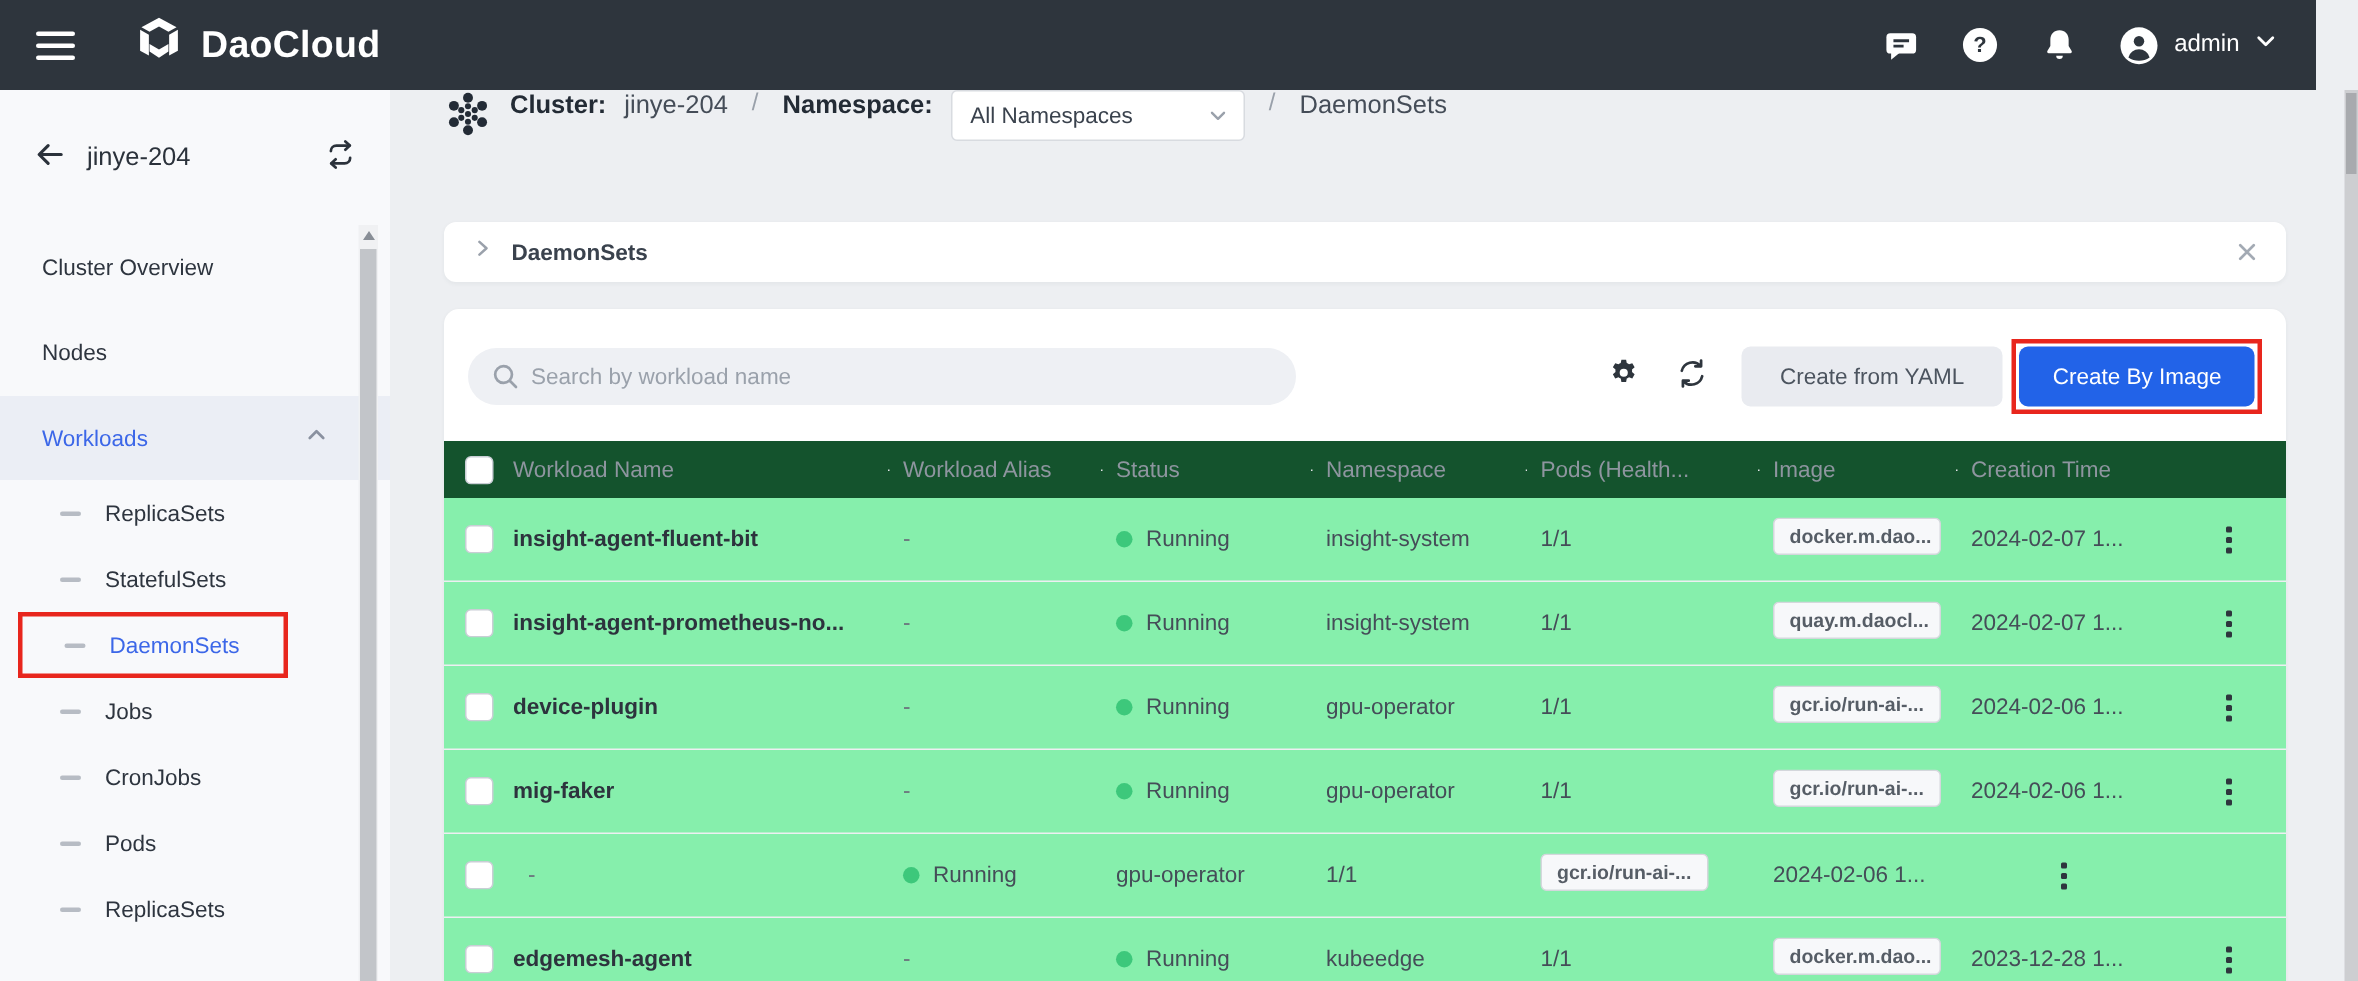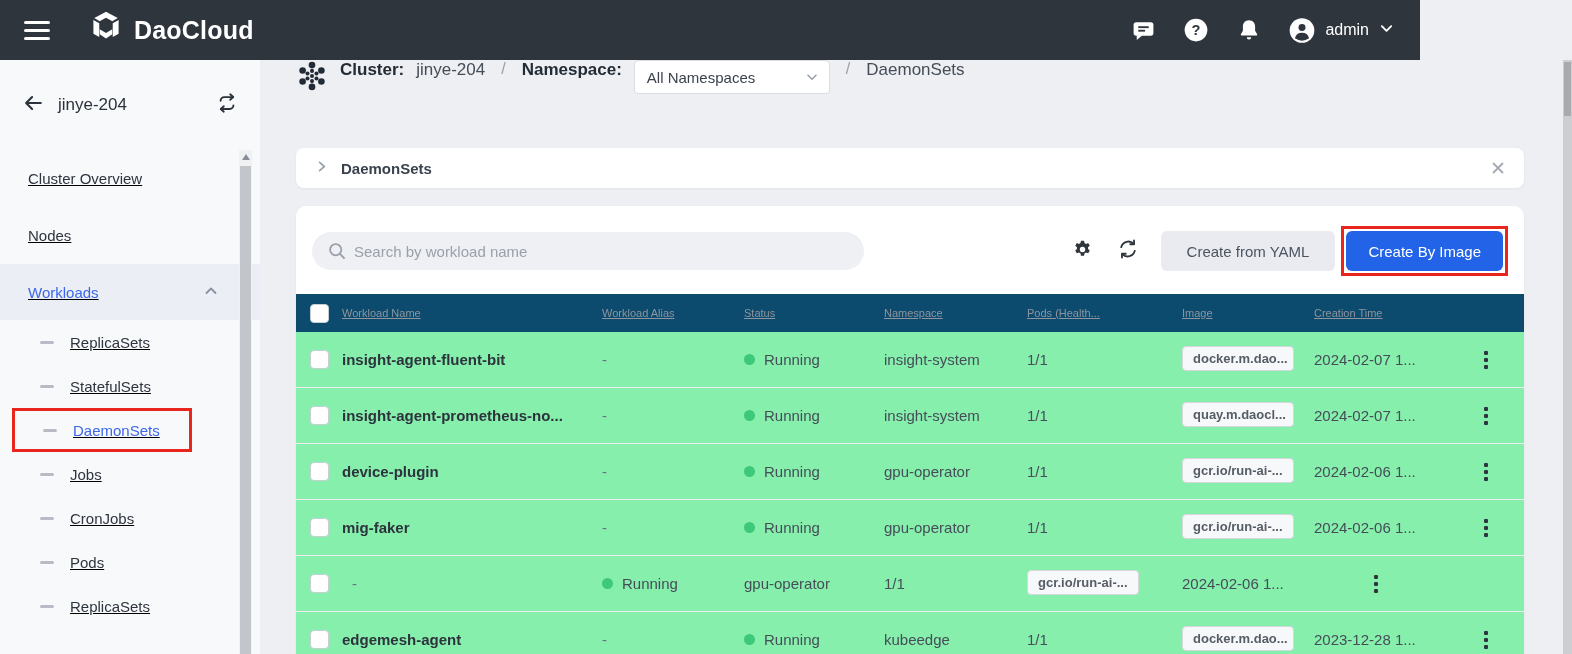--- a/index.html
+++ b/index.html
@@ -1,35 +1,35 @@
 <!DOCTYPE html>
 <html><head>
 <meta charset="utf-8">
 <style>
   * { margin:0; padding:0; box-sizing:border-box; }
   html,body { width:1572px; height:654px; overflow:hidden; }
   body { font-family:"Liberation Sans", sans-serif; background:#edeff2; position:relative; }
 
   
-  .topbar { position:absolute; top:0; left:0; width:1420px; height:60px; background:#2e353d; display:flex; align-items:center; z-index:30; }
+  .topbar { position:absolute; top:0; left:0; width:1544px; height:60px; background:#2e353d; display:flex; align-items:center; z-index:30; }
   .hamburger { margin-left:24px; width:26px; cursor:pointer; }
   .hamburger i { display:block; height:3px; background:#fff; border-radius:2px; margin:5px 0; }
   .brand { margin-left:38px; display:flex; align-items:center; gap:10px; }
   .brand-name { color:#fff; font-size:25px; font-weight:bold; letter-spacing:.2px; }
   .topbar-right { margin-left:auto; margin-right:26px; display:flex; align-items:center; gap:27px; }
   .tb-icon { width:26px; height:26px; display:flex; align-items:center; justify-content:center; }
   .user-wrap { display:flex; align-items:center; gap:10px; }
   .user-name { color:#fff; font-size:16px; }
 
   
   .sidebar { position:absolute; top:60px; left:0; width:260px; height:594px; background:#f8f9fb; z-index:20; }
   .sb-header { height:90px; display:flex; align-items:center; padding:0 22px; }
   .sb-cluster { margin-left:14px; font-size:17px; color:#2b323b; font-weight:500; }
   .sb-refresh { margin-left:auto; }
-  .nav { position:relative;text-decoration:underline; }
+  .nav { position:relative; }
   .nav-item { height:57px; display:flex; align-items:center; padding-left:28px; font-size:15px; color:#2e353f; cursor:pointer; }
   .nav-item.active { background:#ebeef5; height:56px; color:#3c67e8; }
   .nav-item.active .chev { margin-left:auto; margin-right:42px; }
   .sub-item { height:44px; display:flex; align-items:center; padding-left:40px; gap:16px; font-size:15px; color:#2e353f; cursor:pointer; }
   .dash { width:14px; height:3px; background:#b7bcc4; border-radius:2px; flex:0 0 auto; }
   .sub-item.selected { color:#3c67e8; margin-left:12px; width:180px; padding-left:28px; border:3px solid #e8261d; }
   
   .sb-scroll { position:absolute; top:90px; right:8px; width:13px; height:504px; background:#f0f1f3; }
   .sb-scroll .arrow-up { position:absolute; top:4px; left:2.5px; width:0; height:0; border-left:4px solid transparent; border-right:4px solid transparent; border-bottom:6px solid #888e96; }
   .sb-scroll .thumb { position:absolute; top:16px; left:1px; width:11px; height:488px; background:#c2c5c9; }
@@ -53,21 +53,21 @@
   .search { position:relative; width:552px; }
   .search input { width:100%; height:38px; border:none; outline:none; background:#eef0f4; border-radius:19px; padding:0 16px 0 42px; font-size:15px; color:#3a424d; font-family:"Liberation Sans",sans-serif; }
   .search input::placeholder { color:#9aa1ab; }
   .search .mag { position:absolute; left:15px; top:9px; }
   .tool-icons { margin-left:auto; display:flex; align-items:center; gap:24px; }
   .btn-yaml { margin-left:22px; height:40px; padding:0 26px; background:#e9ebf0; color:#4c545f; border:none; border-radius:6px; font-size:15px; font-family:"Liberation Sans",sans-serif; cursor:pointer; }
   .red-wrap { margin-left:6px; border:3px solid #e8261d; padding:2px; }
   .btn-blue { height:40px; padding:0 22px; background:#2263e8; color:#fff; border:none; border-radius:6px; font-size:15px; font-family:"Liberation Sans",sans-serif; cursor:pointer; }
 
   .grid { display:grid; grid-template-columns:46px 250px 142px 140px 143px 155px 132px 143px 1fr; align-items:center; }
-  .thead { height:38px; background:#0c4a6e; color:#8e959f; font-size:11px;text-decoration:underline; }
+  .thead { height:38px; background:#14532d; color:#8e959f; font-size:15px; }
   .hcell { position:relative; padding-left:10px; white-space:nowrap; overflow:hidden; }
   .hcell.first { padding-left:0; }
   .hcell.divided::before { content:''; position:absolute; left:0; top:8px; bottom:8px; width:1px; background:#e2e4e8; }
   .trow { height:56px; border-bottom:1px solid #edeff2; background:#86efac; }
   .cell { padding-left:10px; font-size:15px; color:#454d58; white-space:nowrap; overflow:hidden; }
   .c-check { padding-left:0; display:flex; justify-content:center; }
   .checkbox { width:19px; height:19px; background:#fff; border:1.5px solid #c9ced5; border-radius:4px; cursor:pointer; }
   .c-name { padding-left:0; font-weight:bold; color:#2d333d; cursor:pointer; }
   .c-alias { color:#6b727c; }
   .c-status { display:flex; align-items:center; gap:9px; }

